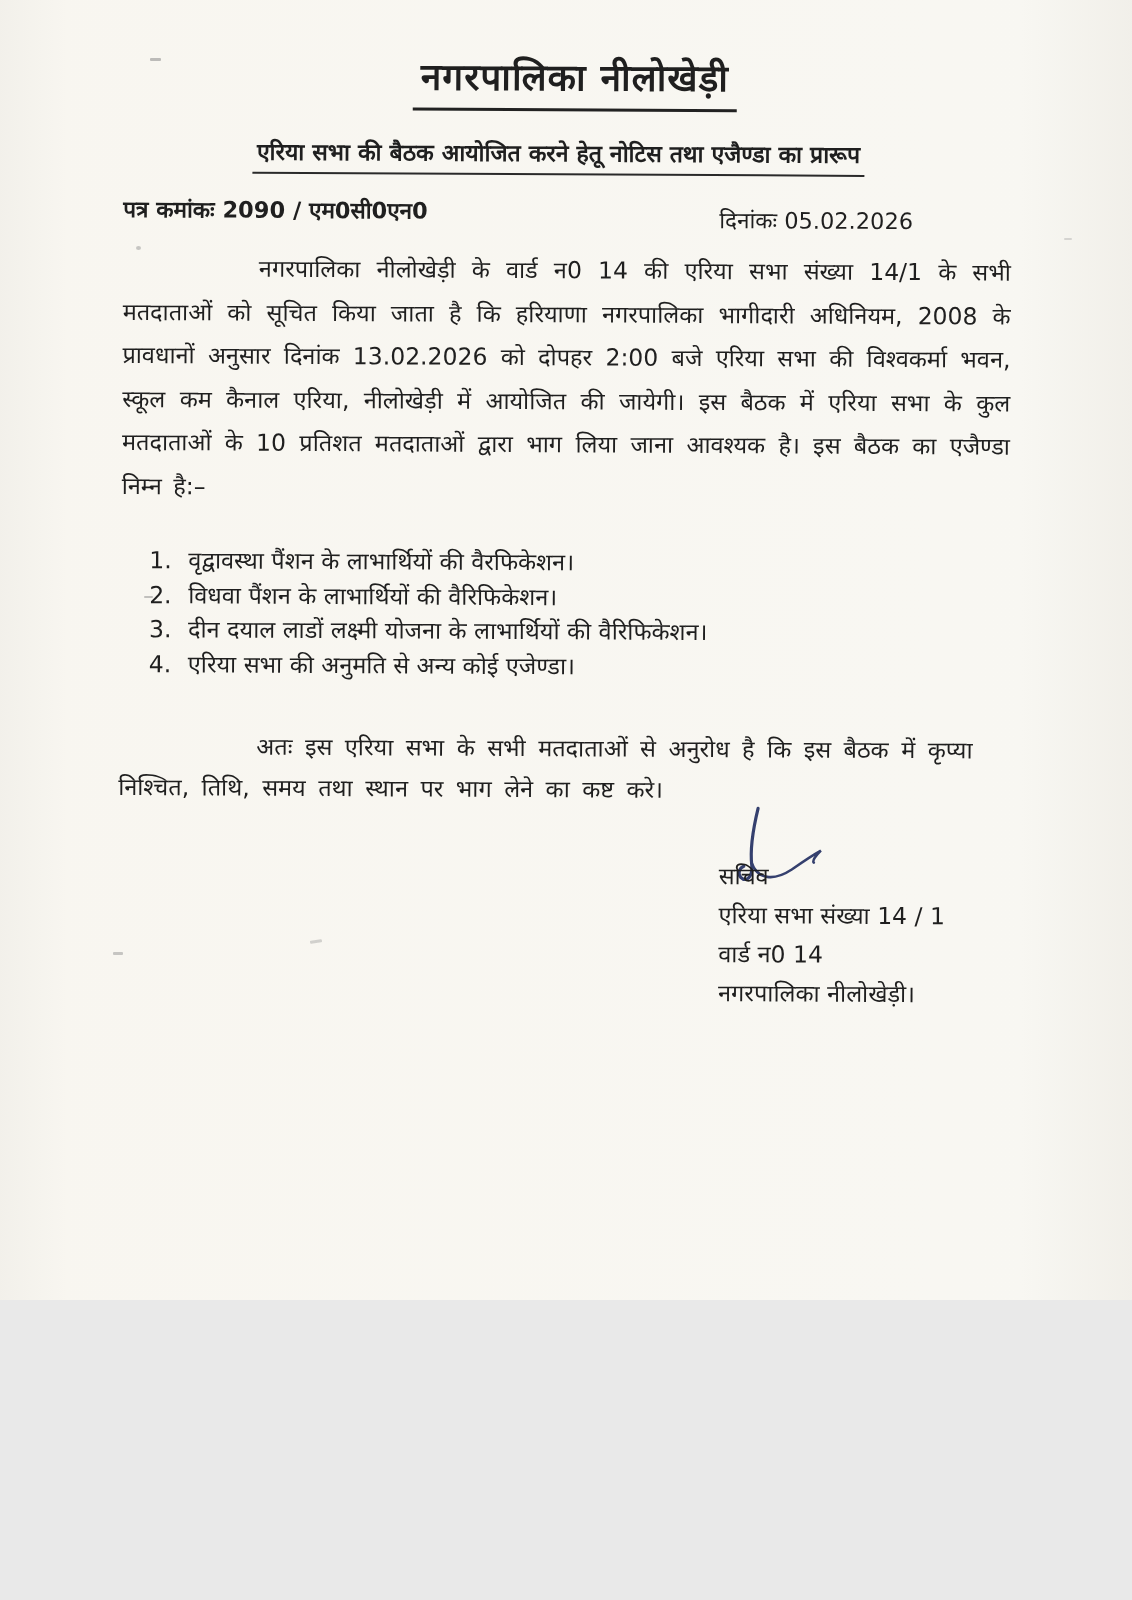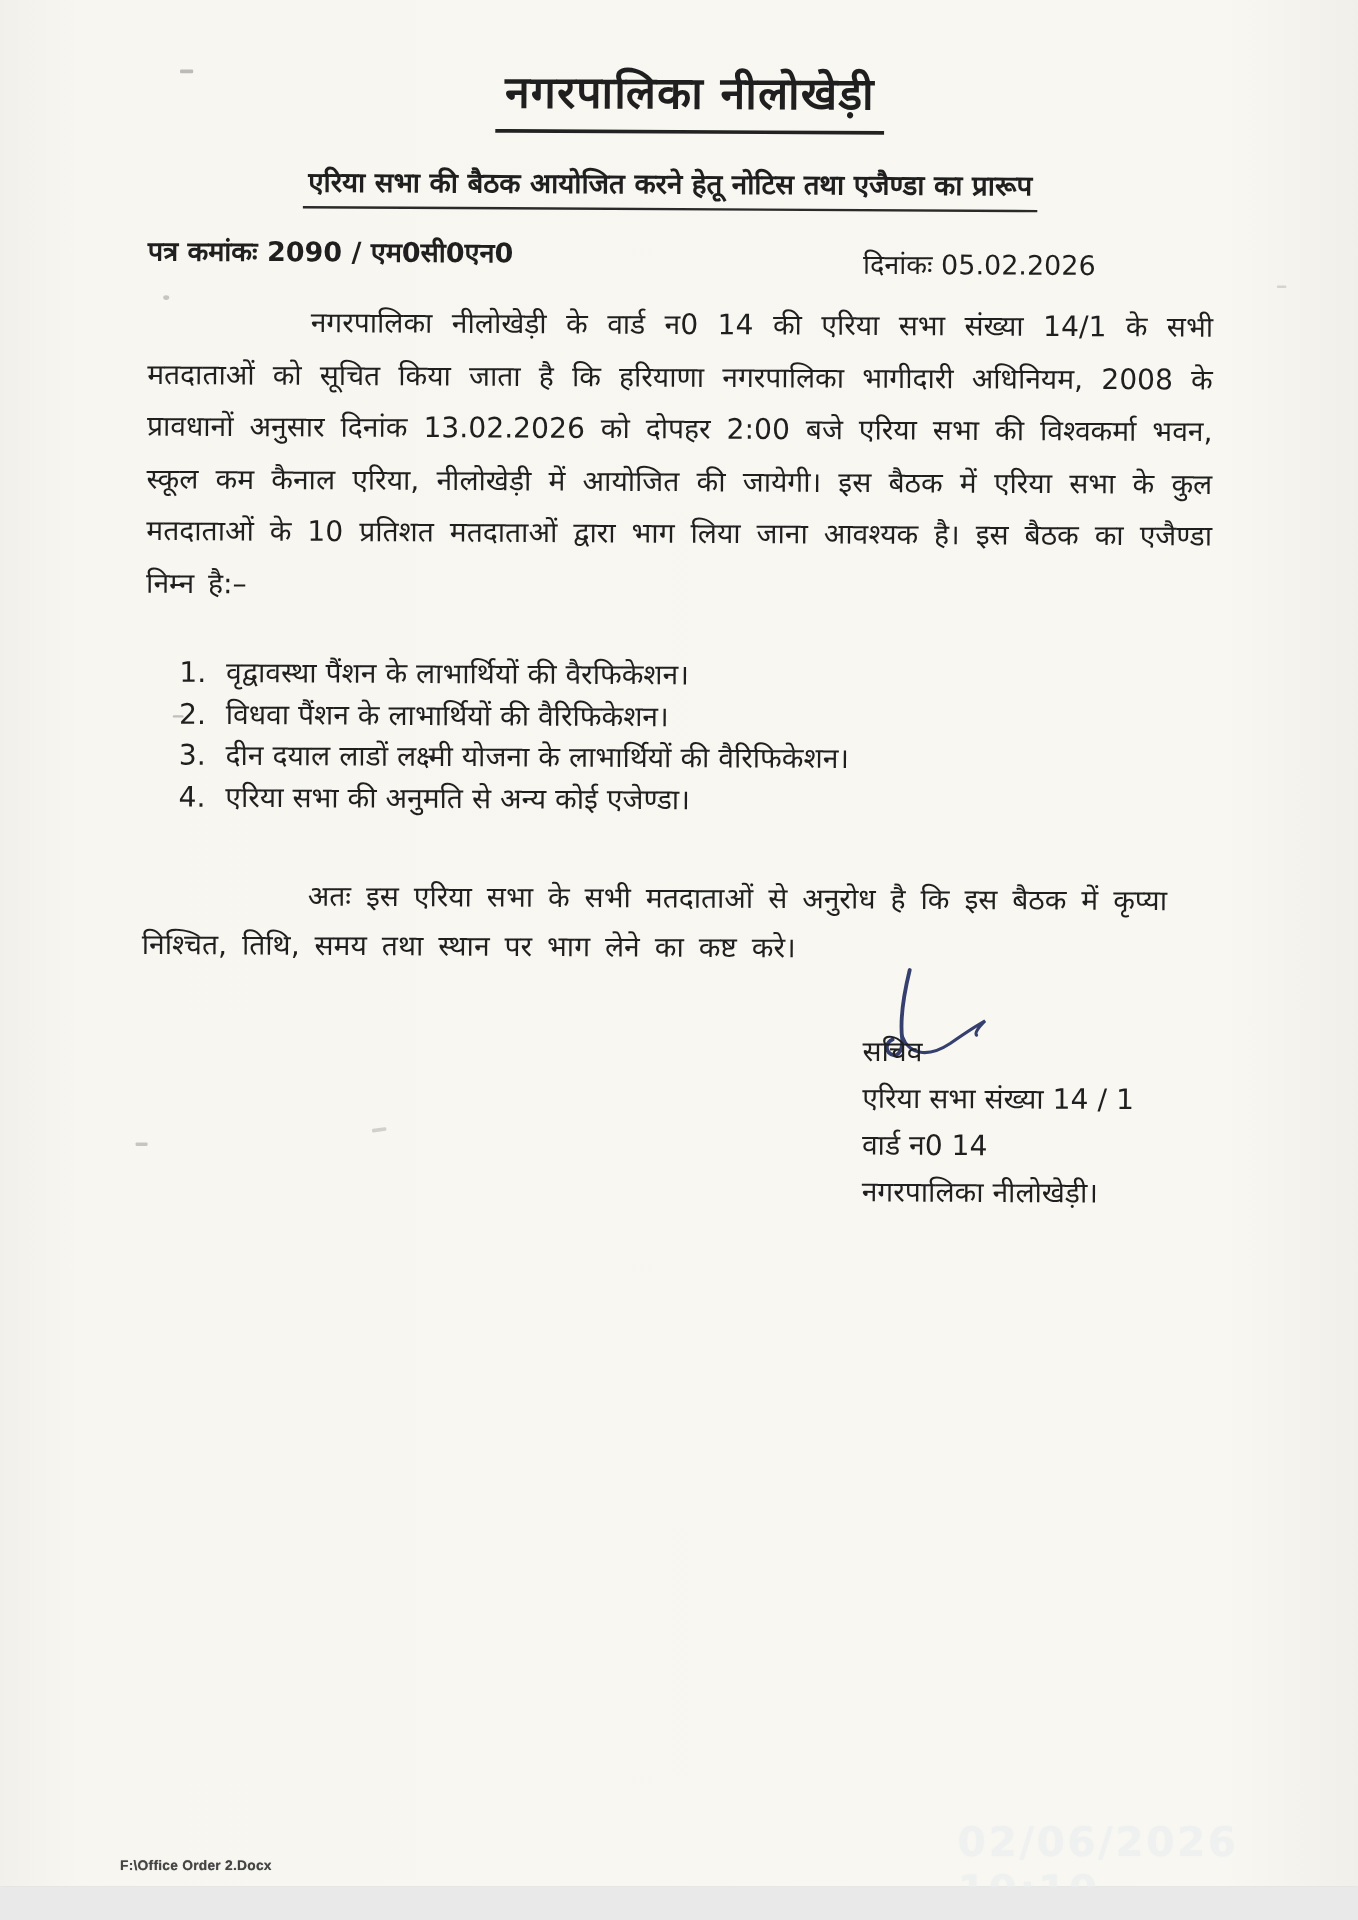--- a/index.html
+++ b/index.html
@@ -4,21 +4,21 @@
 <style>
   html, body {
     margin: 0;
     padding: 0;
     background: #e9e9e9;
     font-family: "DejaVu Sans", sans-serif;
   }
   .page {
     position: relative;
     width: 1132px;
-    height: 1572px;
+    height: 1300px;
     margin: 0 auto;
     background:
       linear-gradient(90deg, #f6f5f2 0%, #fcfbf8 6%, #fcfcfa 90%, #f5f4f1 100%),
       #fbfaf7;
     background-blend-mode: multiply;
     overflow: hidden;
     color: #1f1f1f;
     box-shadow: 0 0 6px rgba(0,0,0,.25);
   }
   .content {

